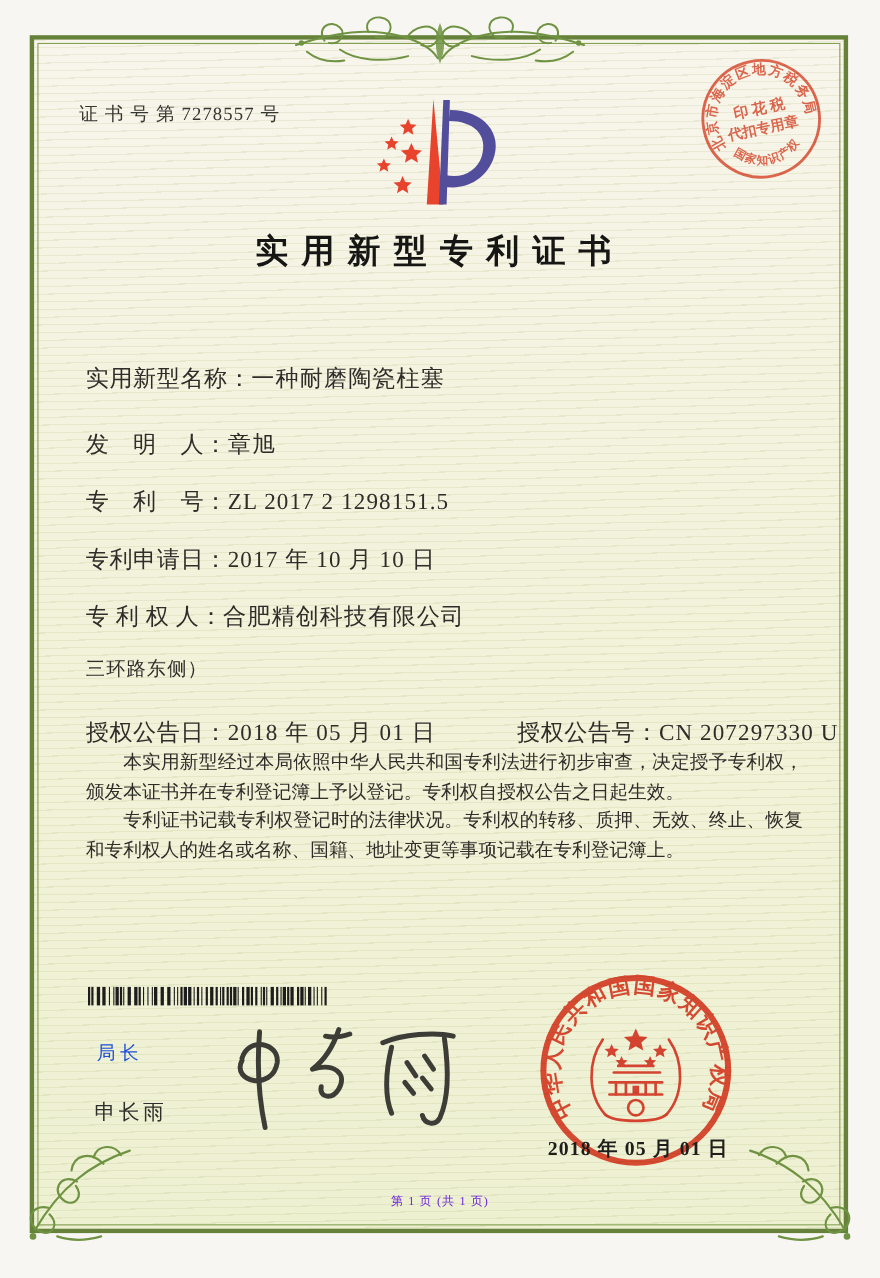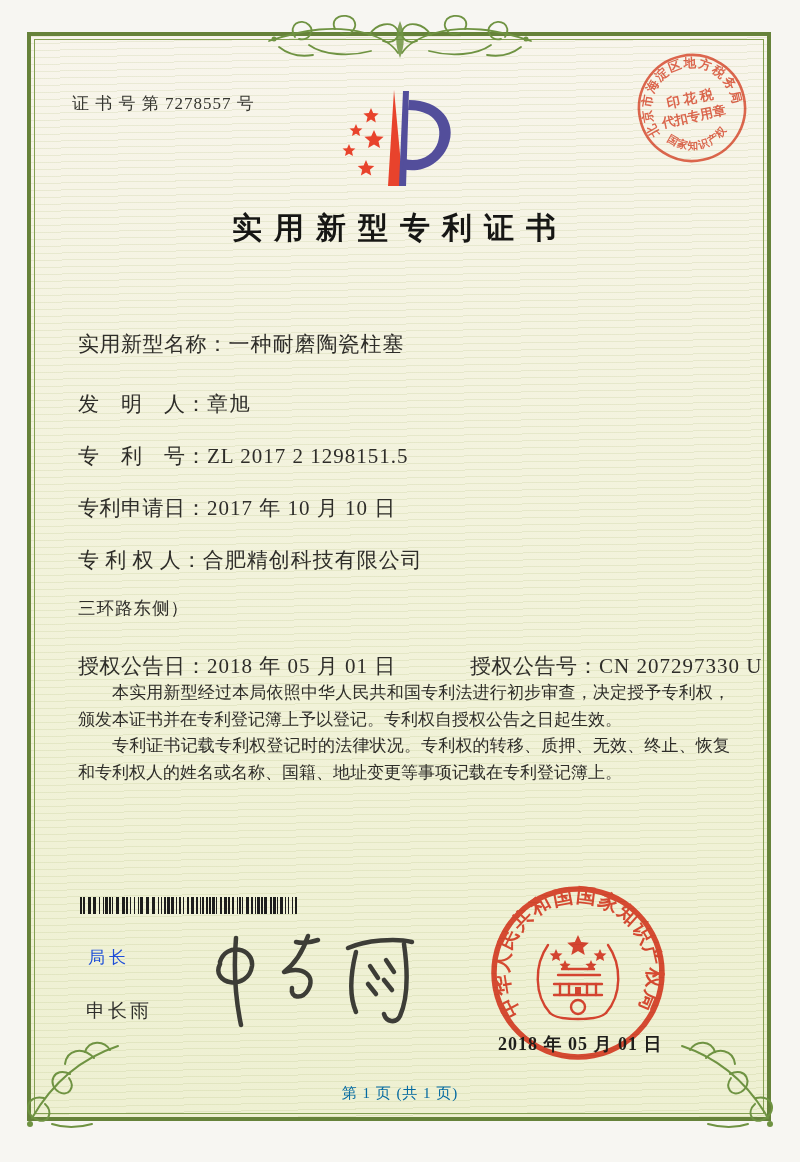--- a/index.html
+++ b/index.html
@@ -39,21 +39,21 @@
   .body-text{
     left:78px;top:680px;width:652px;font-size:17px;line-height:26.5px;
     text-align:justify;color:#2e2d29;
   }
   .body-text p{margin:0;text-indent:2em;}
   .sig-title{left:88px;top:946px;font-size:17px;letter-spacing:4px;color:#1d4ed8;}
   .sig-name{left:86px;top:998px;font-size:19px;letter-spacing:3px;color:#2f2f2b;}
   .seal-date{
     left:498px;top:1032px;font-size:18px;font-weight:600;letter-spacing:1px;color:#1e1e1b;z-index:6;
   }
-  .footer{left:0;right:0;top:1084px;text-align:center;font-size:15px;color:#0369a1;letter-spacing:1px;}
+  .footer{left:0;right:0;top:1084px;text-align:center;font-size:11px;color:#6d28d9;letter-spacing:1px;}
   .stamp{mix-blend-mode:multiply;}
   .seal-box{left:488px;top:883px;z-index:5;}
   .tax-box{left:627px;top:43px;}
   .logo-box{left:336px;top:84px;}
   .orn-top{left:265px;top:11px;}
   .fl-left{left:12px;top:1038px;}
   .fl-right{left:676px;top:1038px;transform:scaleX(-1);}
   .barcode-box{left:80px;top:897px;}
   .sig-script{left:200px;top:932px;}
   svg{display:block;}

